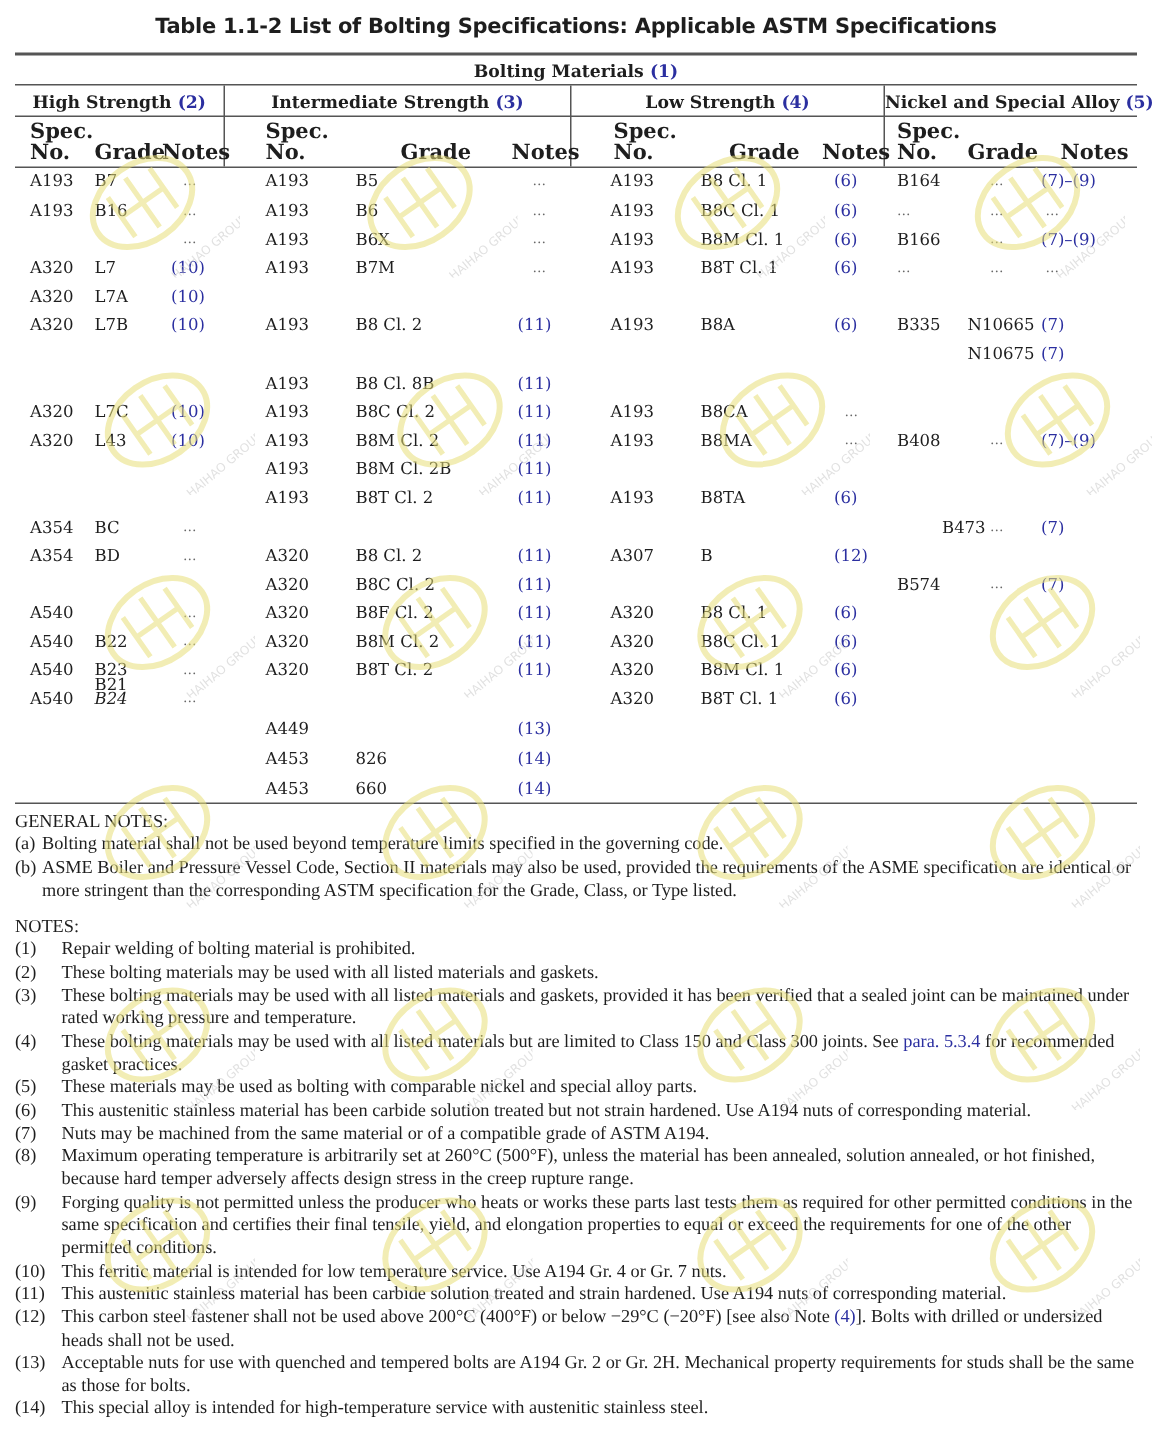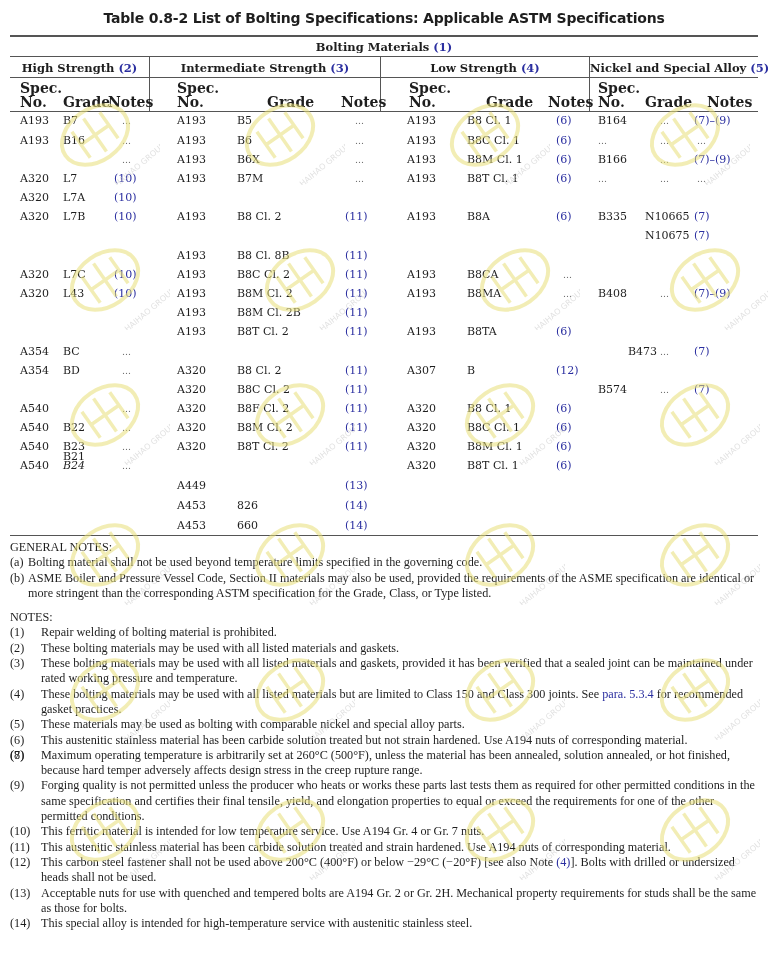--- a/index.html
+++ b/index.html
@@ -18,21 +18,21 @@
   .notes { position:absolute; left:10px; width:750px; font-family:"Liberation Serif", serif; font-size:12.2px; line-height:15.3px; }
   .notes .head { margin-top:0; }
   .notes .item { position:relative; padding-left:31px; }
   .notes .item .lbl { position:absolute; left:0; top:0; }
   .gap { height:9px; }
   .wm { position:absolute; pointer-events:none; }
 </style>
 </head>
 <body>
 
-<div class="title">Table 0.8-2 List of Bolting Specifications: Applicable ASTM Specifications</div>
+<div class="title">Table 1.1-2 List of Bolting Specifications: Applicable ASTM Specifications</div>
 
 <div class="rule" style="top:35px;height:2px;"></div>
 <div class="rule" style="top:56px;height:1px;"></div>
 <div class="rule" style="top:77px;height:1px;"></div>
 <div class="rule" style="top:111px;height:1px;"></div>
 <div class="rule" style="top:535px;height:1px;"></div>
 <div class="vrule" style="left:149px;top:57px;height:54px;"></div>
 <div class="vrule" style="left:380px;top:57px;height:54px;"></div>
 <div class="vrule" style="left:589px;top:57px;height:54px;"></div>
 
@@ -243,21 +243,21 @@
     </div>
   <div class="gap"></div>
   <div class="head">NOTES:</div>
   <div id="notes-list">
       <div class="item"><span class="lbl">(1)</span><span>Repair welding of bolting material is prohibited.</span></div>
       <div class="item"><span class="lbl">(2)</span><span>These bolting materials may be used with all listed materials and gaskets.</span></div>
       <div class="item"><span class="lbl">(3)</span><span>These bolting materials may be used with all listed materials and gaskets, provided it has been verified that a sealed joint can be maintained under rated working pressure and temperature.</span></div>
       <div class="item"><span class="lbl">(4)</span><span><span>These bolting materials may be used with all listed materials but are limited to Class 150 and Class 300 joints. See </span><span class="ref">para. 5.3.4</span><span> for recommended gasket practices.</span></span></div>
       <div class="item"><span class="lbl">(5)</span><span>These materials may be used as bolting with comparable nickel and special alloy parts.</span></div>
       <div class="item"><span class="lbl">(6)</span><span>This austenitic stainless material has been carbide solution treated but not strain hardened. Use A194 nuts of corresponding material.</span></div>
-      <div class="item"><span class="lbl">(7)</span></div>
+      <div class="item"><span class="lbl">(7)</span><span>Nuts may be machined from the same material or of a compatible grade of ASTM A194.</span></div>
       <div class="item"><span class="lbl">(8)</span><span>Maximum operating temperature is arbitrarily set at 260°C (500°F), unless the material has been annealed, solution annealed, or hot finished, because hard temper adversely affects design stress in the creep rupture range.</span></div>
       <div class="item"><span class="lbl">(9)</span><span>Forging quality is not permitted unless the producer who heats or works these parts last tests them as required for other permitted conditions in the same specification and certifies their final tensile, yield, and elongation properties to equal or exceed the requirements for one of the other permitted conditions.</span></div>
       <div class="item"><span class="lbl">(10)</span><span>This ferritic material is intended for low temperature service. Use A194 Gr. 4 or Gr. 7 nuts.</span></div>
       <div class="item"><span class="lbl">(11)</span><span>This austenitic stainless material has been carbide solution treated and strain hardened. Use A194 nuts of corresponding material.</span></div>
       <div class="item"><span class="lbl">(12)</span><span><span>This carbon steel fastener shall not be used above 200°C (400°F) or below −29°C (−20°F) [see also Note </span><span class="ref">(4)</span><span>]. Bolts with drilled or undersized heads shall not be used.</span></span></div>
       <div class="item"><span class="lbl">(13)</span><span>Acceptable nuts for use with quenched and tempered bolts are A194 Gr. 2 or Gr. 2H. Mechanical property requirements for studs shall be the same as those for bolts.</span></div>
       <div class="item"><span class="lbl">(14)</span><span>This special alloy is intended for high-temperature service with austenitic stainless steel.</span></div>
     </div>
 </div>
 

